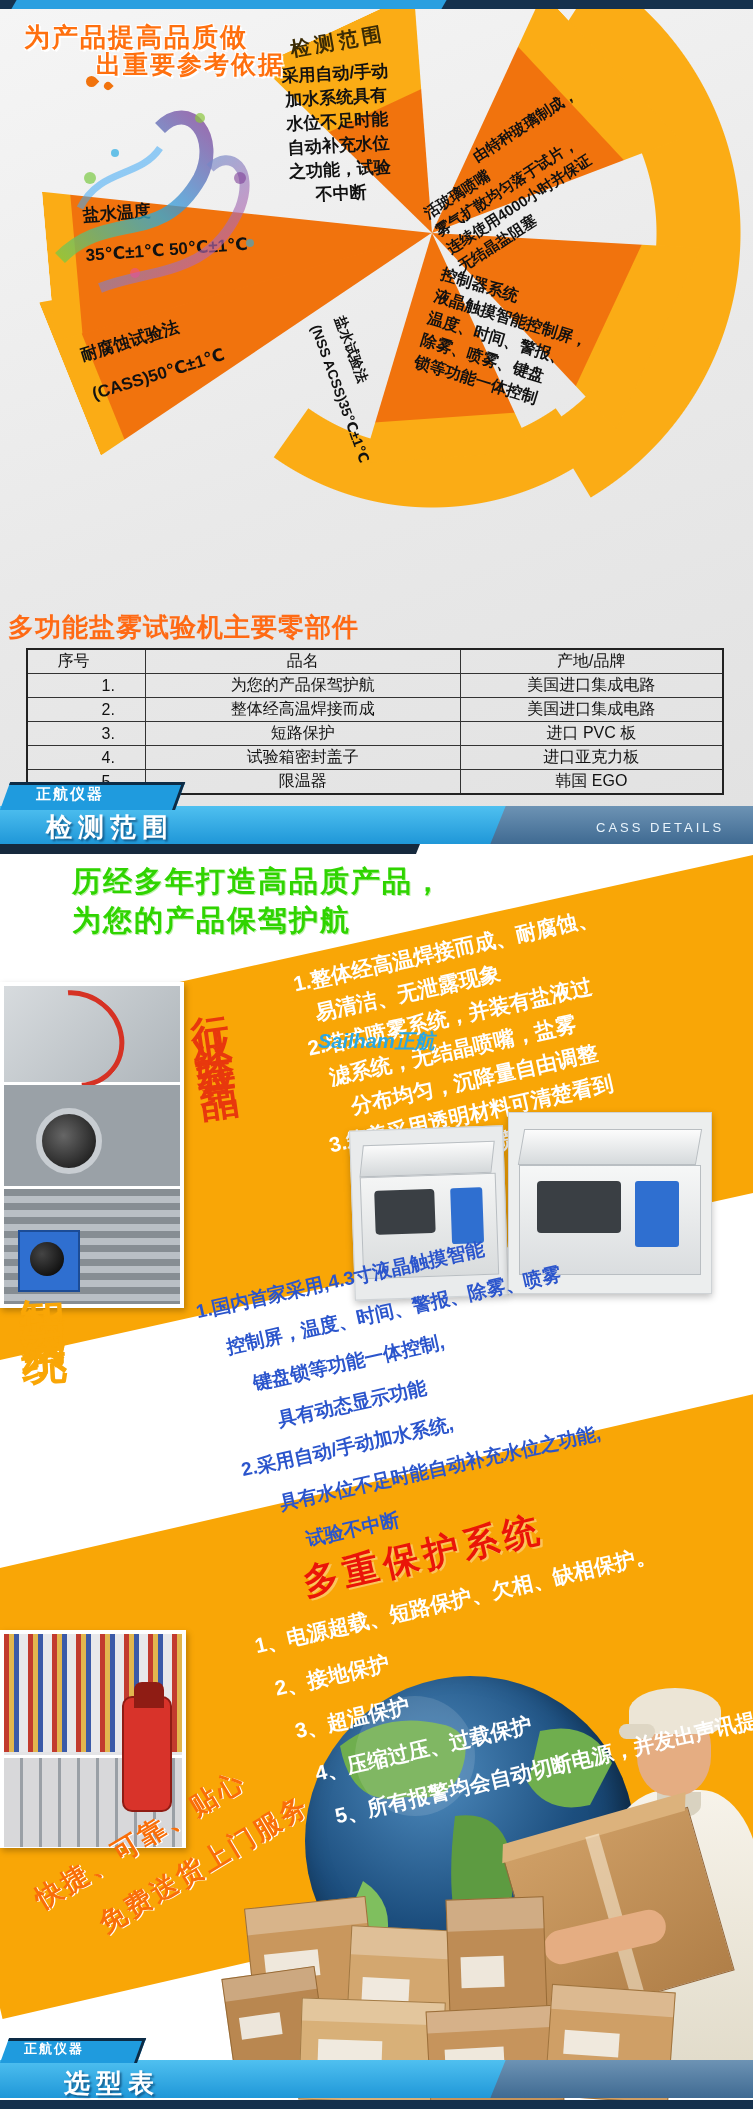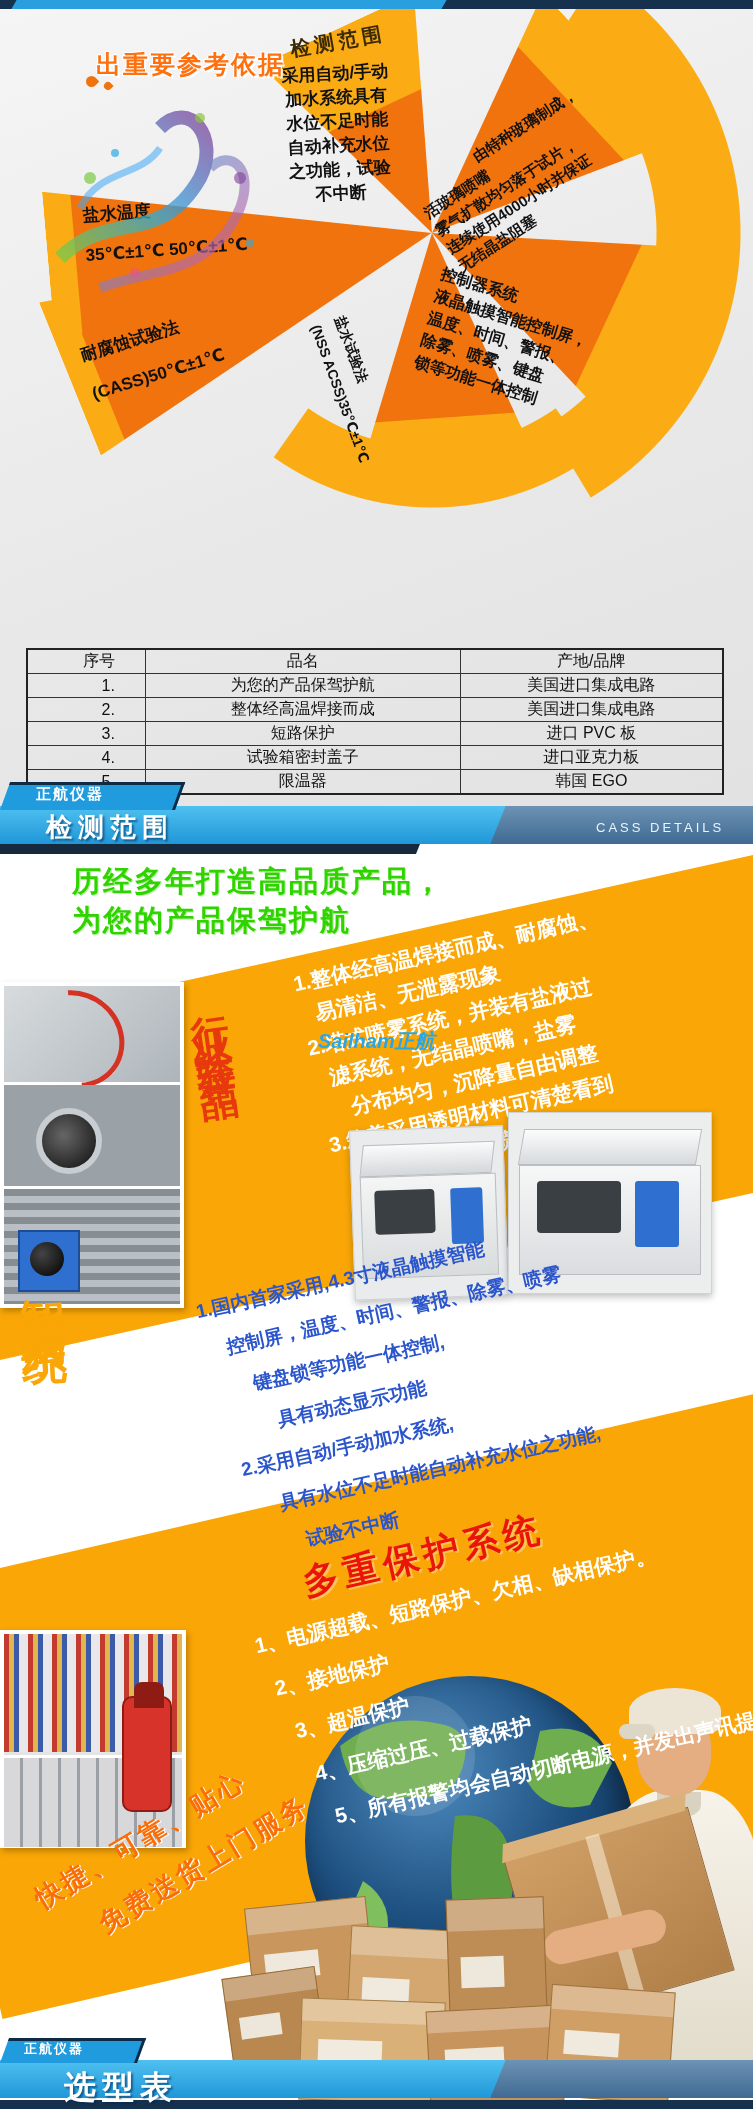--- a/index.html
+++ b/index.html
@@ -197,33 +197,34 @@
   .bx4{left:300px;top:2000px;width:142px;height:100px;transform:rotate(2deg);background:#d8b078;z-index:7;}
   .bx5{left:428px;top:2008px;width:132px;height:94px;transform:rotate(-3deg);background:#c6945c;z-index:7;}
   .bx6{left:548px;top:1988px;width:122px;height:110px;transform:rotate(4deg);background:#cf9f66;z-index:7;}
   .bx7{left:228px;top:1972px;width:92px;height:100px;transform:rotate(-8deg);background:#b98750;}
 
   
   .tab2{left:0;top:2038px;width:134px;height:22px;}
   .tab2-label{left:24px;top:2040px;font-size:13px;}
   .bar2-right{top:2060px;}
   .bar2-left{top:2060px;}
-  .bar2-title{left:64px;top:2066px;font-size:32px;}
+  .bar2-title{left:64px;top:2066px;font-size:26px;}
   .bottomstrip{left:0;top:2100px;width:753px;height:9px;background:#15314d;z-index:22;}
 </style>
 </head>
 <body>
 
 <div id="page">
 
   <div class="abs topstrip"></div>
   <div class="abs topstrip-blue"></div>
 
   <div class="abs hero-bg"></div>
 
+  <div class="abs headline hl1">为产品提高品质做</div>
   <div class="abs headline hl2">出重要参考依据</div>
   <div class="abs drop1"></div>
   <div class="abs drop2"></div>
 
   <svg class="abs splash" viewBox="0 0 250 260">
     <defs>
       <linearGradient id="g1" x1="0" y1="1" x2="1" y2="0">
         <stop offset="0" stop-color="#7ac943"></stop>
           <stop offset="0.5" stop-color="#29abe2"></stop>
           <stop offset="1" stop-color="#7f3f98"></stop>
@@ -283,24 +284,25 @@
   </div>
   <div class="abs wt wt-corrosion">
     <div>耐腐蚀试验法</div>
     <div>(CASS)50℃±1℃</div>
   </div>
   <div class="abs wt wt-salttemp">
     <div>盐水温度</div>
     <div>35℃±1℃  50℃±1℃</div>
   </div>
 
+  <div class="abs tbl-title">多功能盐雾试验机主要零部件</div>
   <table class="parts">
     <tbody>
         <tr>
-      <th class="col-no" style="padding-right:4px;">序号</th>
+      <th class="col-no" style="text-align:center;padding-right:4px;">序号</th>
       <th class="col-name">品名</th>
       <th class="col-origin">产地/品牌</th>
     </tr>
     <tr>
       <td class="col-no">1.</td>
       <td class="col-name">为您的产品保驾护航</td>
       <td class="col-origin u">美国进口集成电路</td>
     </tr>
     <tr>
       <td class="col-no">2.</td>

